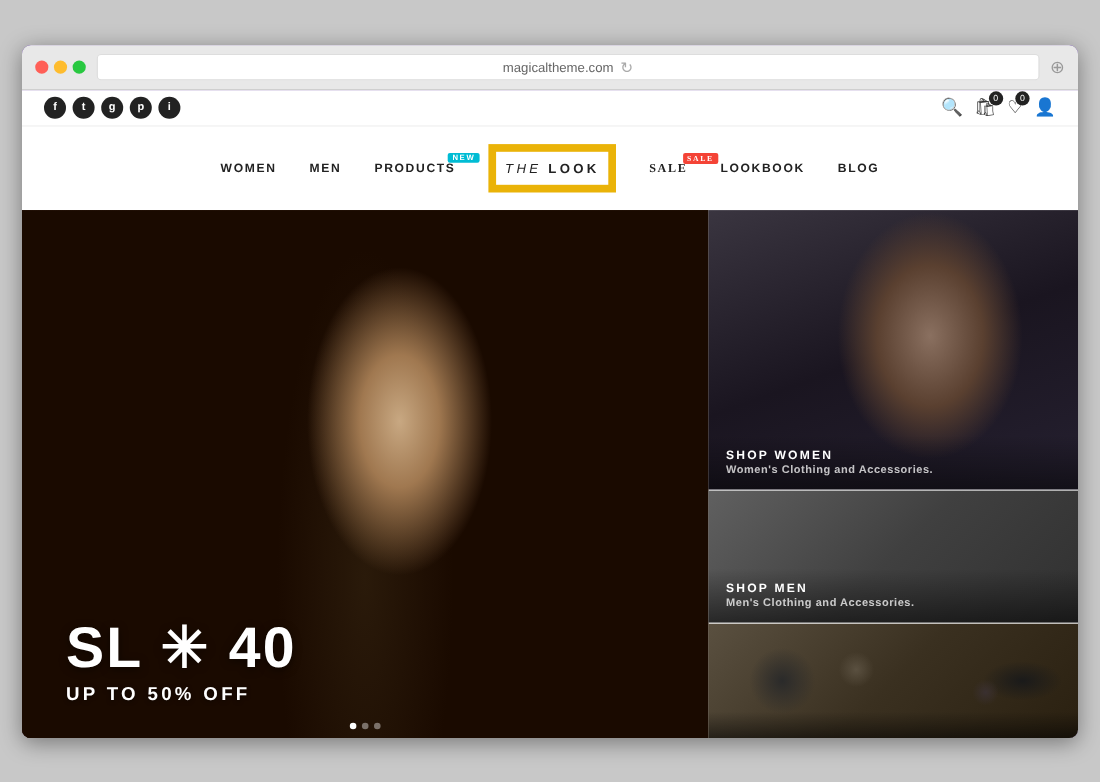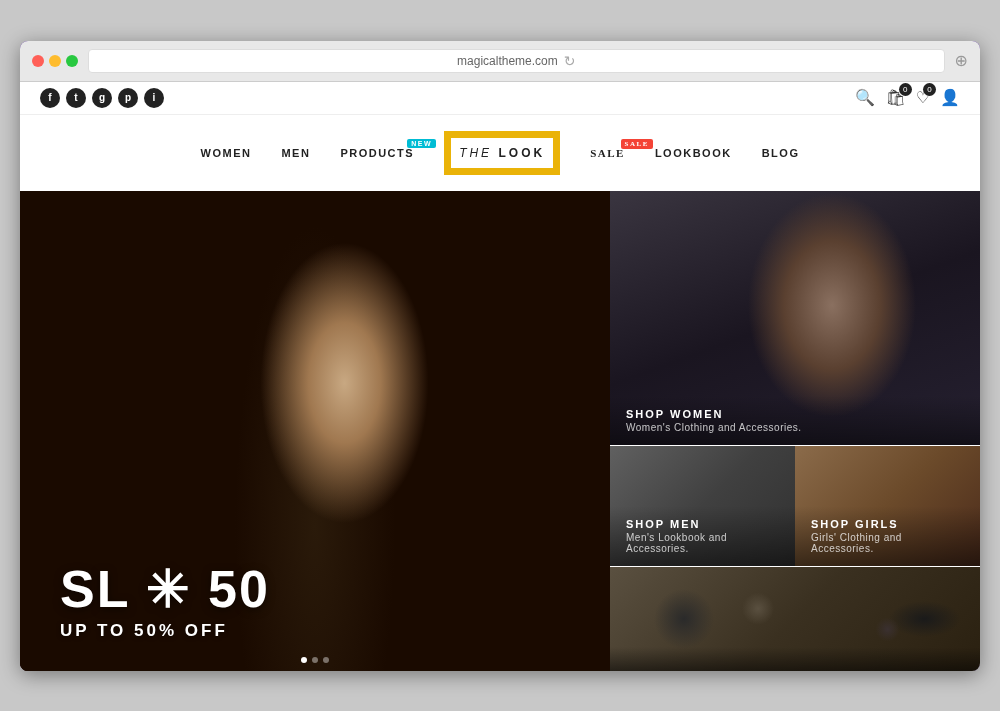--- a/index.html
+++ b/index.html
@@ -228,21 +228,21 @@
       font-size: 17px;
       font-weight: 600;
       color: white;
       letter-spacing: 3px;
       text-transform: uppercase;
       margin-top: 6px;
       text-shadow: 0 1px 4px rgba(0,0,0,0.5);
     }
 
     .hero-right {
-      width: 370px;
+      width: 336px;
       display: flex;
       flex-direction: column;
     }
 
     .shop-tile {
       position: relative;
       overflow: hidden;
       display: flex;
       align-items: flex-end;
       cursor: pointer;
@@ -263,20 +263,21 @@
       color: white;
       letter-spacing: 2px;
       text-transform: uppercase;
     }
 
     .tile-subtitle {
       font-size: 10px;
       color: rgba(255,255,255,0.75);
       margin-top: 2px;
       letter-spacing: 0.5px;
+      font-weight: bold;
     }
 
     .grid-top {
       height: 53%;
       position: relative;
       overflow: hidden;
       background: linear-gradient(160deg, #3a3540 0%, #1a1520 50%, #252030 100%);
     }
 
     .grid-top::before {
@@ -415,21 +416,21 @@
       <div class="nav-item">LOOKBOOK</div>
       <div class="nav-item">BLOG</div>
     </div>
 
     <div class="hero-section">
 
       <div class="hero-left">
         <div class="hero-bg"></div>
         <div class="hero-figure"></div>
         <div class="hero-text">
-          <div class="hero-main-text">SL ✳ 50</div>
+          <div class="hero-main-text">SL ✳ 40</div>
           <div class="hero-sub-text">UP TO 50% OFF</div>
         </div>
         <div class="indicator-dots">
           <div class="ind-dot active"></div>
           <div class="ind-dot"></div>
           <div class="ind-dot"></div>
         </div>
       </div>
 
       <div class="hero-right">
@@ -441,30 +442,24 @@
           </div>
         </div>
 
         <div class="h-divider"></div>
 
         <div class="grid-middle">
 
           <div class="grid-middle-left shop-tile">
             <div class="tile-overlay">
               <div class="tile-title">SHOP MEN</div>
-              <div class="tile-subtitle">Men's Lookbook and Accessories.</div>
+              <div class="tile-subtitle">Men's Clothing and Accessories.</div>
             </div>
           </div>
 
-          <div class="grid-middle-right shop-tile">
-            <div class="tile-overlay">
-              <div class="tile-title">SHOP GIRLS</div>
-              <div class="tile-subtitle">Girls' Clothing and Accessories.</div>
-            </div>
-          </div>
         </div>
 
         <div class="h-divider"></div>
 
         <div class="grid-bottom shop-tile" style="flex:1;">
           <div class="tile-overlay">
           </div>
         </div>
 
       </div>

